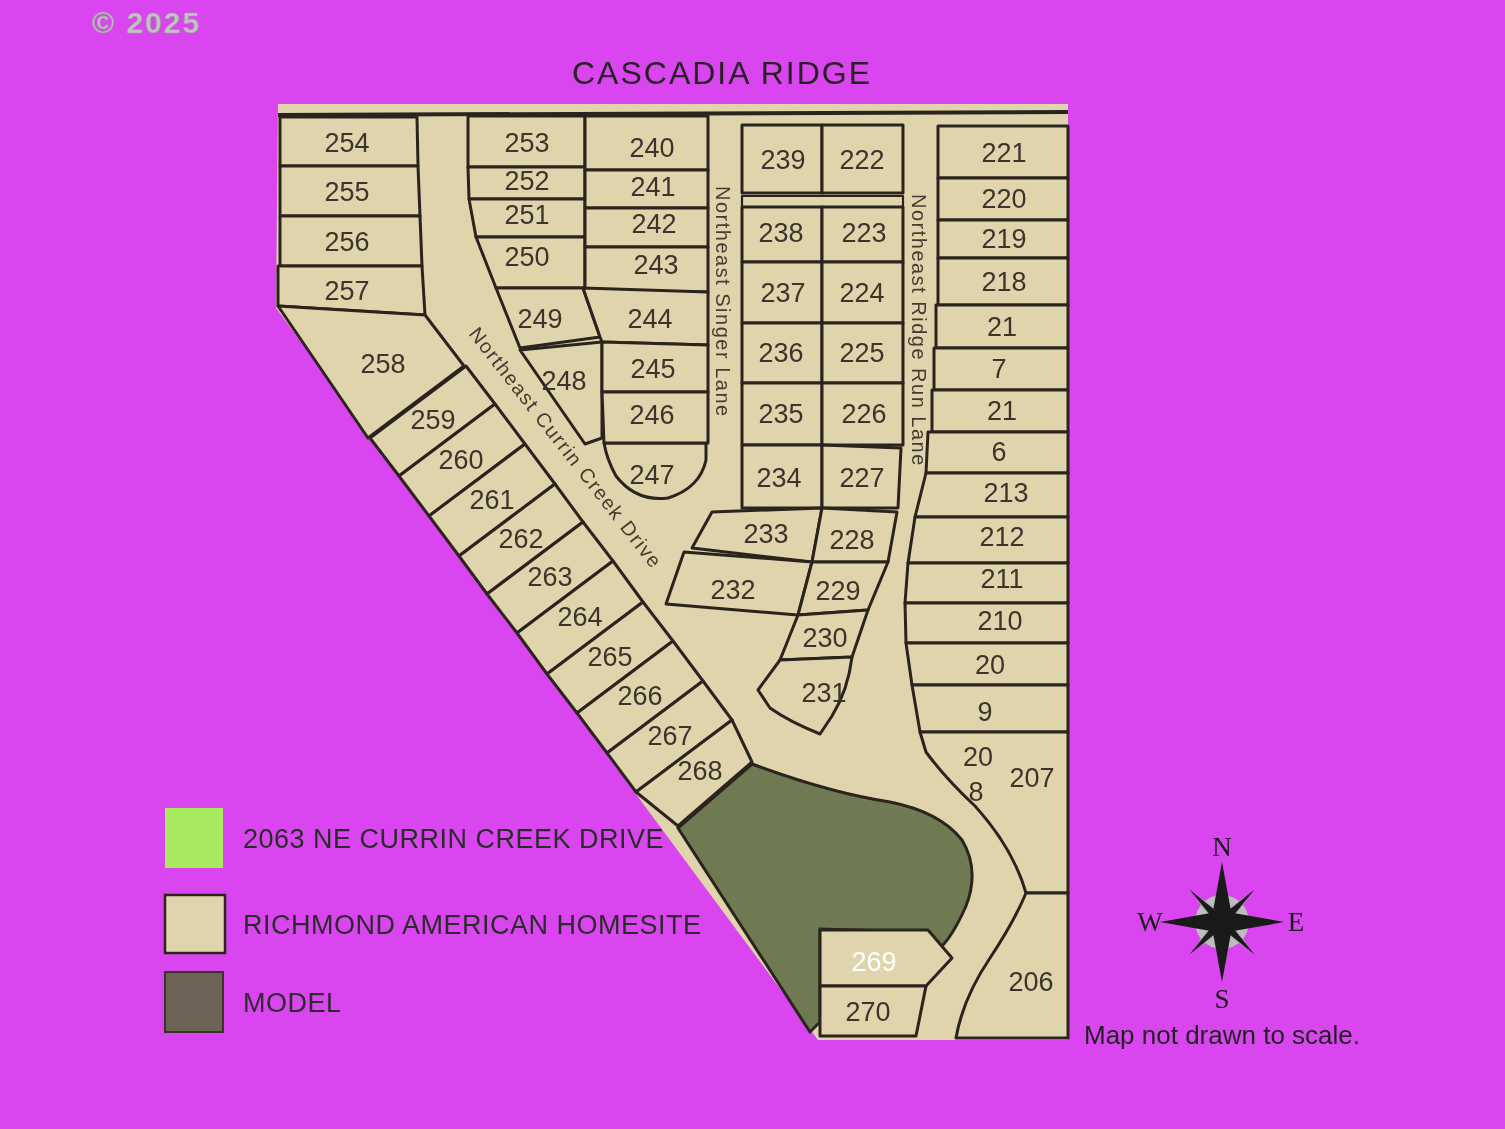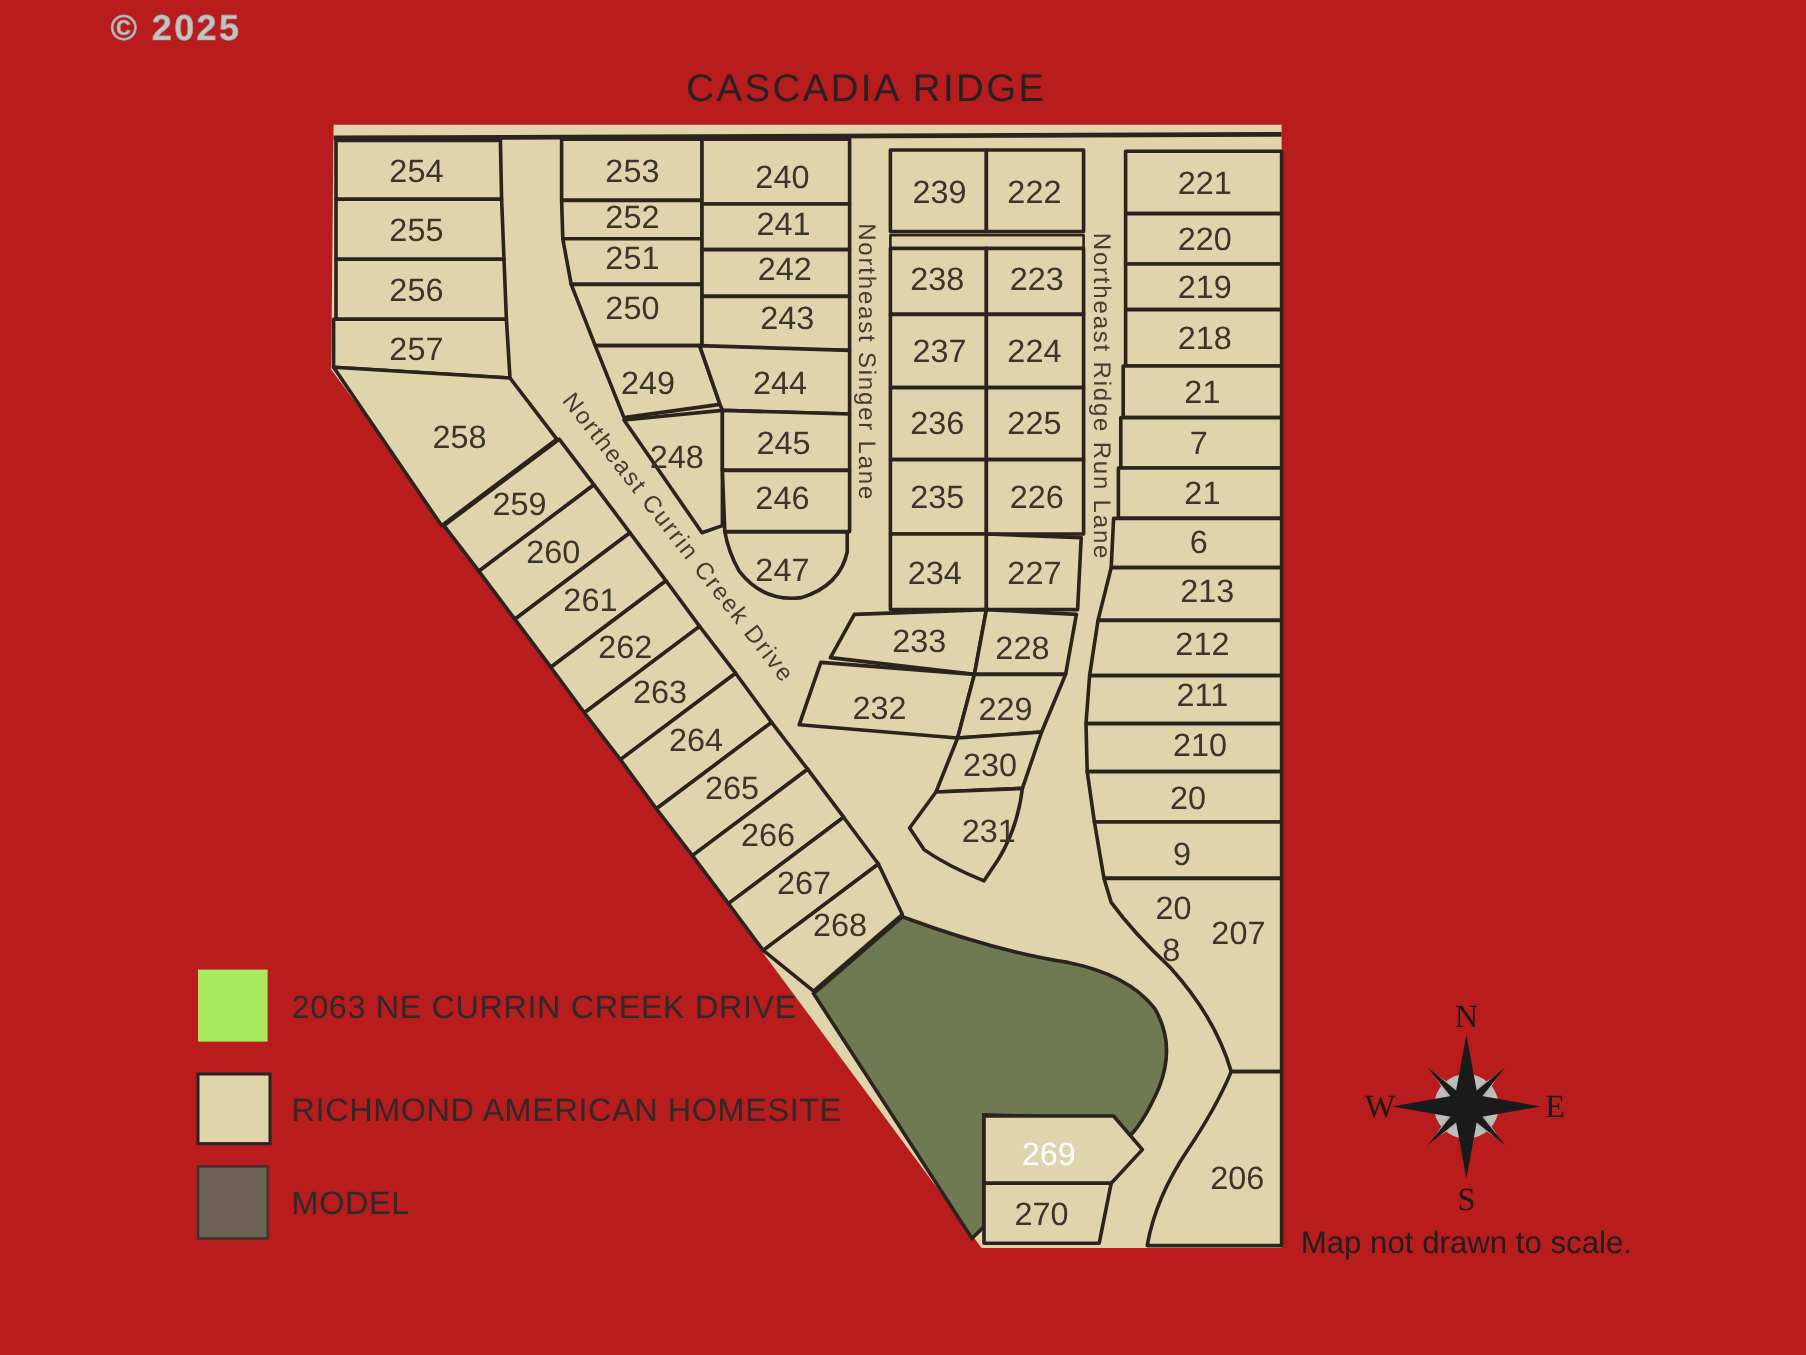--- a/index.html
+++ b/index.html
@@ -1,16 +1,16 @@
 <!DOCTYPE html>
 <html><head>
 <meta charset="utf-8">
 <style>
   html,body{margin:0;padding:0;background:#ffffff;}
-  #stage{position:relative;width:1505px;height:1129px;background:#b91c1c;overflow:hidden;}
+  #stage{position:relative;width:1505px;height:1129px;background:#d946ef;overflow:hidden;}
   svg{display:block;}
   .cell{fill:#e0d4ac;stroke:#2b241e;stroke-width:3;stroke-linejoin:round;}
   .thin{stroke-width:2.2;}
   .lbl{font-family:"Liberation Sans",sans-serif;font-size:27px;fill:#3b352c;text-anchor:middle;}
   .lbl-white{fill:#ffffff;}
   .road-lbl{font-family:"Liberation Sans",sans-serif;font-size:20px;fill:#453c31;letter-spacing:1.5px;}
   .title{font-family:"Liberation Sans",sans-serif;font-size:32px;fill:#262122;text-anchor:middle;letter-spacing:2px;}
   .copyright{font-family:"Liberation Sans",sans-serif;font-size:30px;font-weight:bold;fill:#c3c3c3;stroke:#9e9e9e;stroke-width:0.6;letter-spacing:2px;}
   .legend-lbl{font-family:"Liberation Sans",sans-serif;font-size:27px;fill:#2b2b2b;letter-spacing:0.5px;}
   .note{font-family:"Liberation Sans",sans-serif;font-size:26px;fill:#1f1f1f;text-anchor:middle;}

